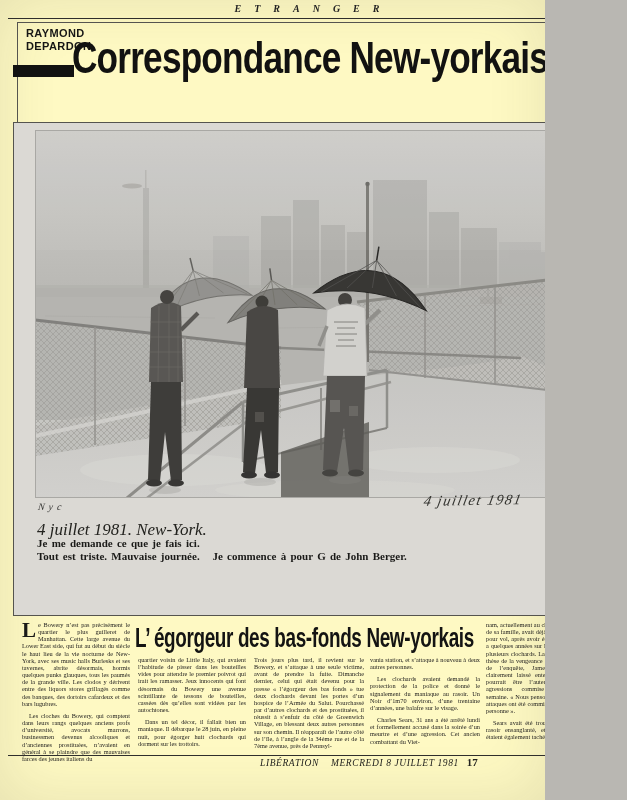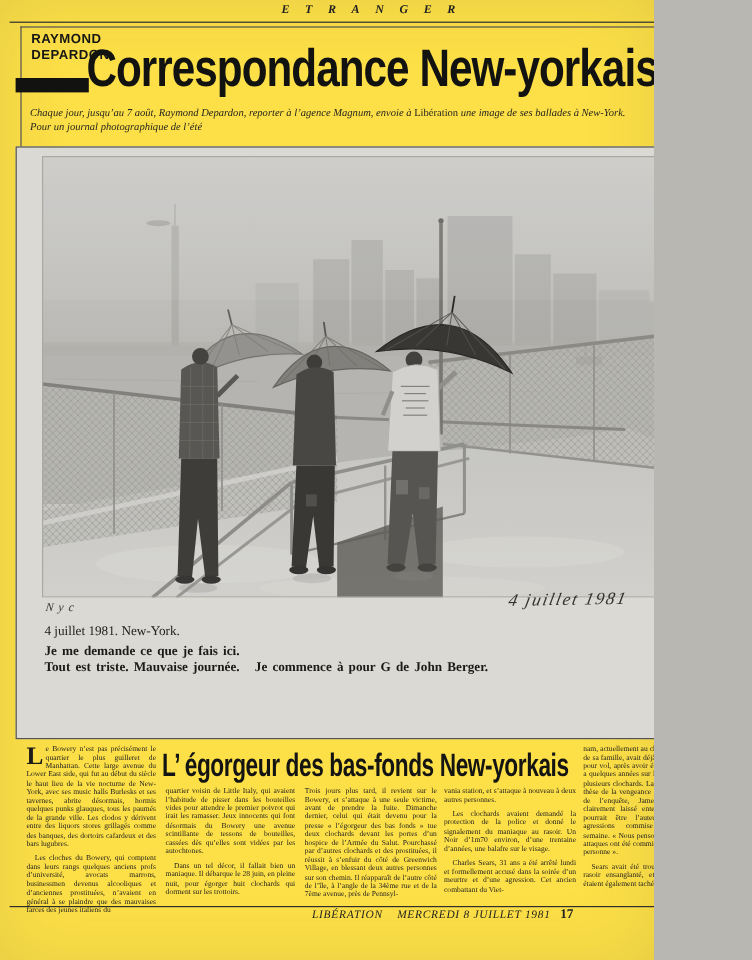--- a/index.html
+++ b/index.html
@@ -1,18 +1,18 @@
 <!DOCTYPE html>
 <html><head>
 <meta charset="utf-8">
 <style>
   html,body{margin:0;padding:0;background:#b9b7b2;}
   .page{
     position:relative;width:545px;height:800px;overflow:hidden;
-    background:#fde047;
+    background:#fef9c3;
     box-shadow:inset 0 0 60px rgba(60,55,45,.12);
     font-family:"Liberation Serif", serif;color:#1b1b1a;
   }
   .abs{position:absolute;}
   
   .section-label{
     left:0;top:3px;width:627px;text-align:center;
     font-style:italic;font-weight:bold;font-size:10px;letter-spacing:13px;
     color:#222;
   }
@@ -47,21 +47,21 @@
   .photo{left:35px;top:130px;width:530px;height:368px;}
   .hand-nyc{
     left:38px;top:501px;font-style:italic;font-size:10px;letter-spacing:4px;color:#3a3a38;
     transform:skewX(-6deg);
   }
   .hand-date{
     left:424px;top:492px;font-style:italic;font-size:14.5px;letter-spacing:1.5px;color:#33332f;
     transform:skewX(-12deg) rotate(-1deg);white-space:nowrap;
   }
   
-  .cap-dateline{left:37px;top:520px;font-size:11px;color:#23231f;}
+  .cap-dateline{left:37px;top:520px;font-style:italic;font-size:17px;color:#23231f;}
   .cap-block{left:37px;top:537px;width:552px;font-weight:bold;font-size:11px;line-height:13.4px;color:#1a1a18;}
   .cap-line{white-space:pre;word-spacing:1.5px;}
   .cap-line.indent{text-indent:26px;}
   
   .headline{
     left:135px;top:623px;white-space:nowrap;
     font-family:"Liberation Sans", sans-serif;font-weight:700;
     font-size:27px;letter-spacing:-.5px;color:#141413;
     transform:scaleX(.70);transform-origin:left top;
   }
@@ -94,24 +94,20 @@
   <div class="abs section-label">ETRANGER</div>
   <div class="abs rule" style="left:8px;top:18px;width:611px;height:1px;"></div>
 
   <div class="abs header-box"></div>
   <div class="abs kicker">
     <div>RAYMOND</div>
     <div>DEPARDON</div>
   </div>
   <div class="abs title-bar"></div>
   <div class="abs main-title">Correspondance New-yorkaise</div>
-  <div class="abs subtitle">
-    <div><span>Chaque jour, jusqu’au 7 août, Raymond Depardon, reporter à l’agence Magnum, envoie à </span><span class="upright">Libération</span><span> une image de ses ballades à New-York.</span></div>
-    <div>Pour un journal photographique de l’été</div>
-  </div>
 
   <div class="abs photo-box"></div>
 
   <svg class="abs photo" viewBox="0 0 530 368">
     <defs>
       <linearGradient id="skyg" x1="0" y1="0" x2="0" y2="1">
         <stop offset="0" stop-color="#cbcac6"></stop>
           <stop offset="1" stop-color="#b4b3af"></stop>
       </linearGradient>
       <linearGradient id="deckg" x1="0" y1="0" x2="0" y2="1">

